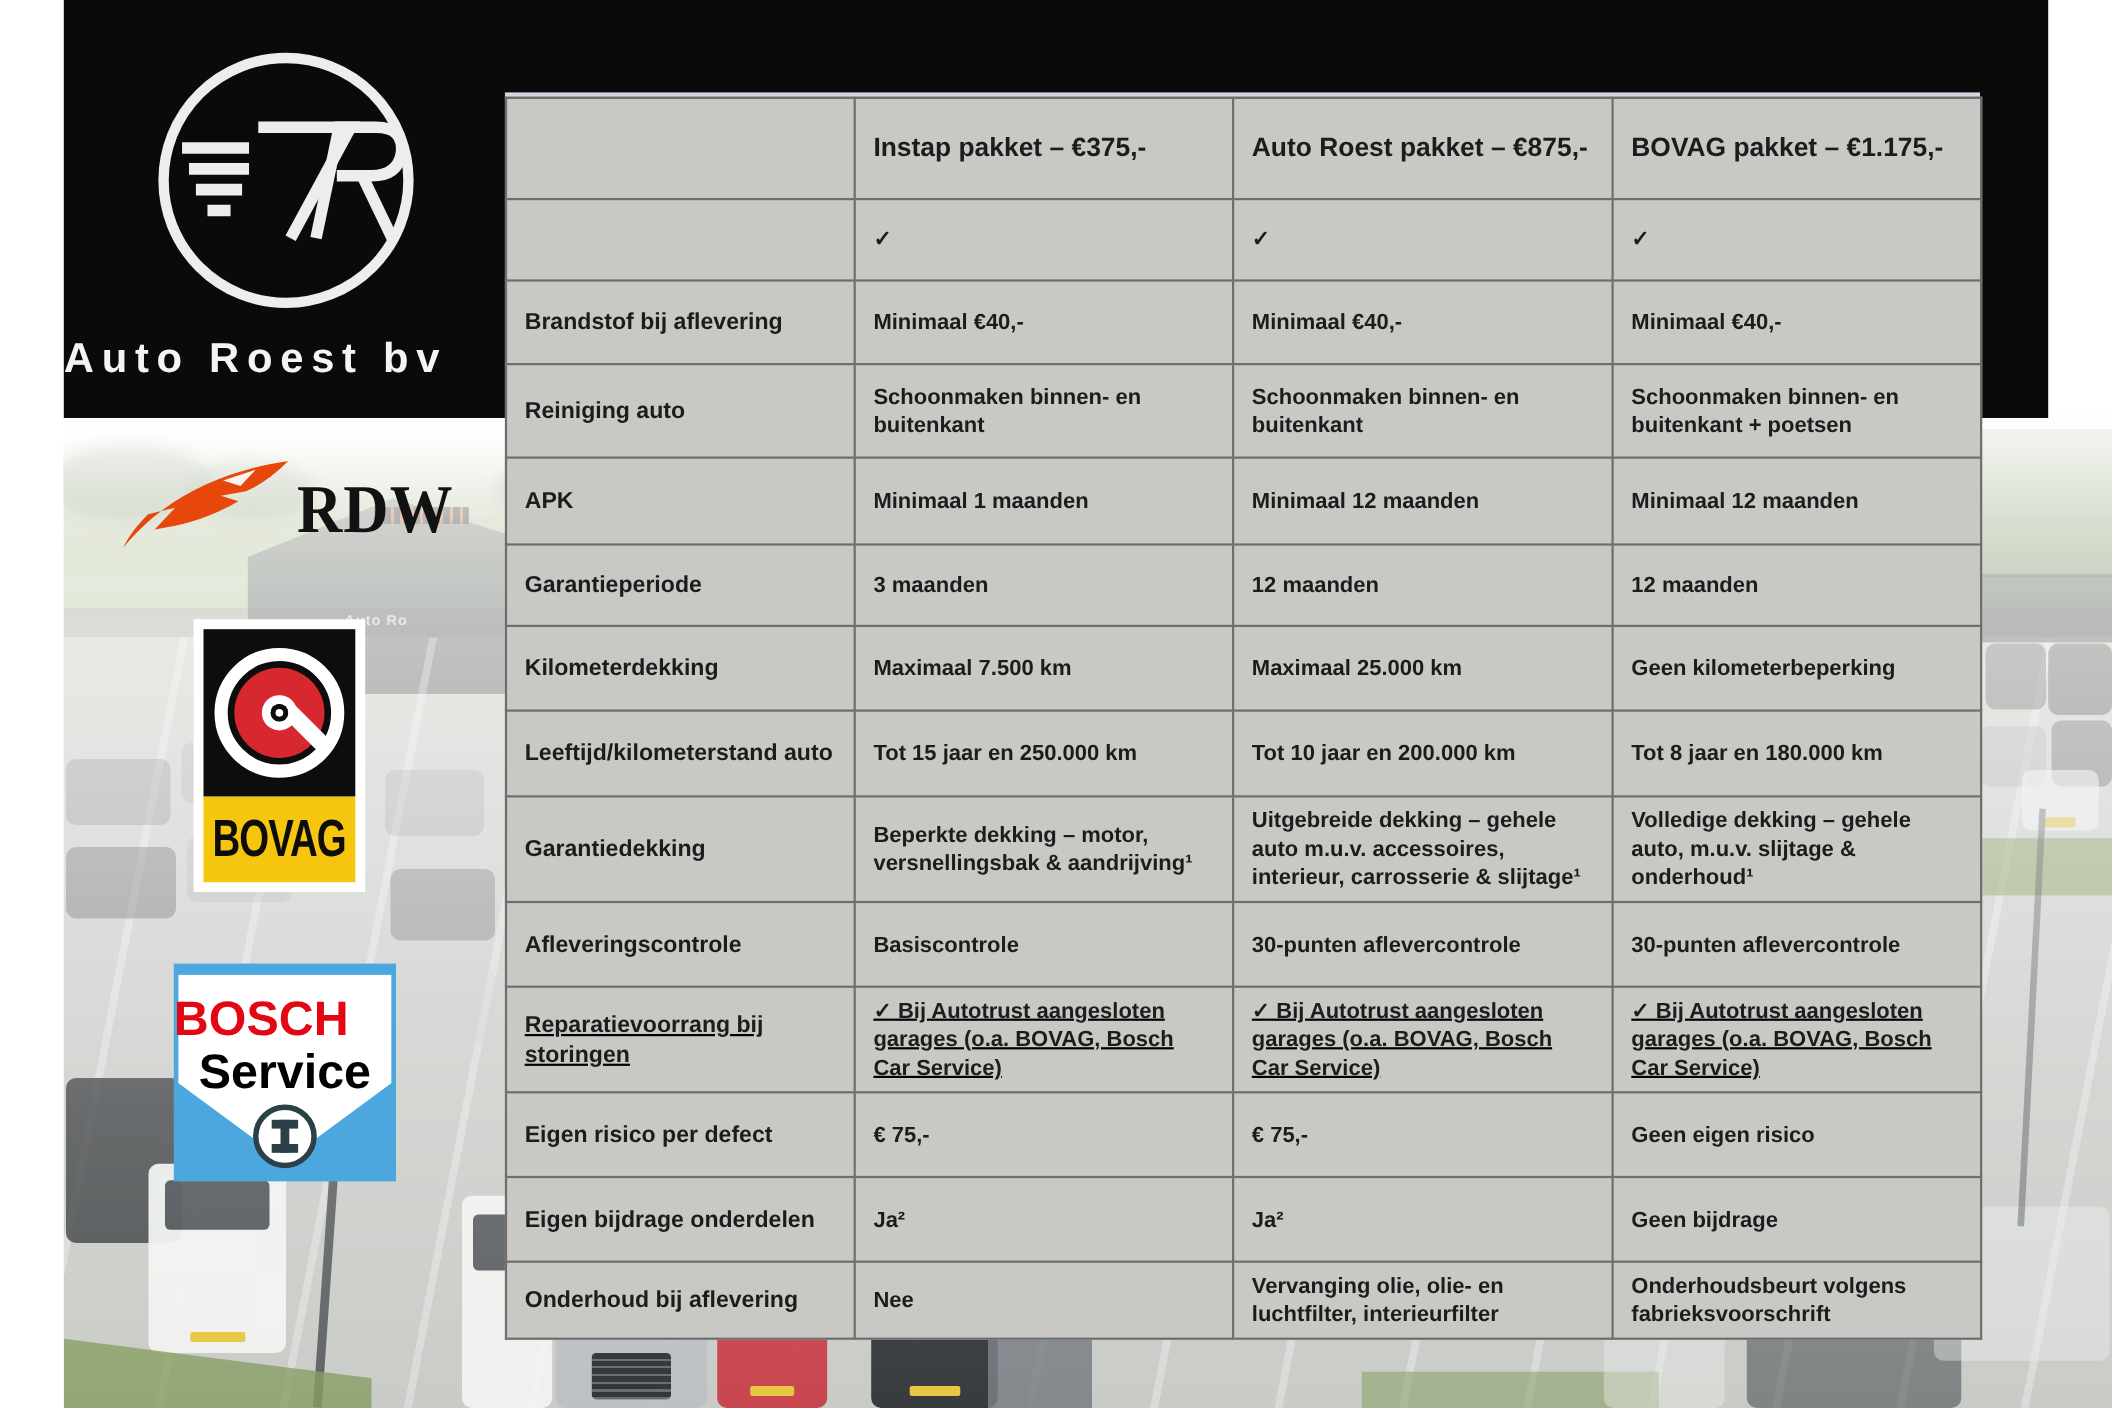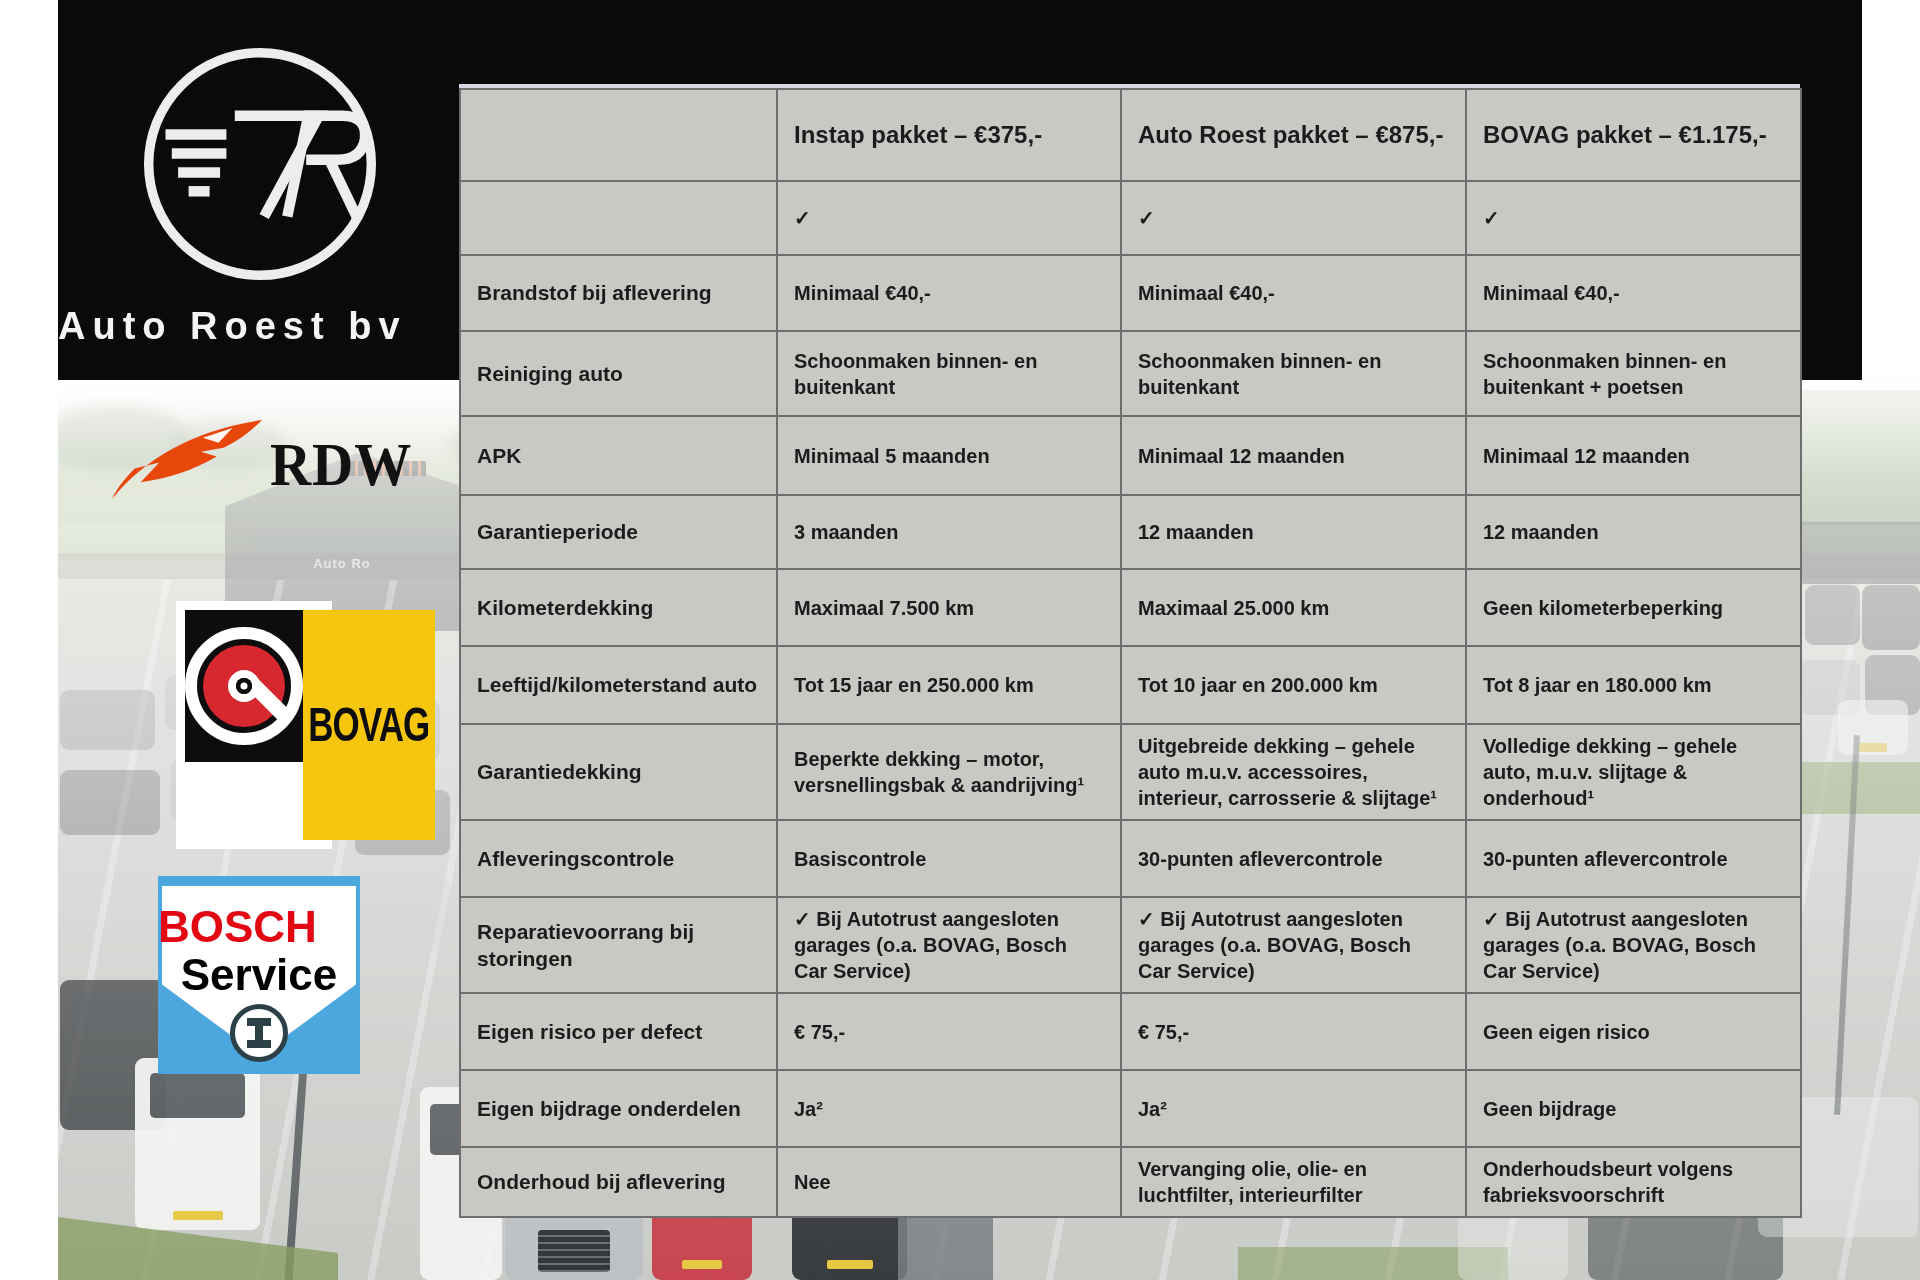--- a/index.html
+++ b/index.html
@@ -37,21 +37,21 @@
   .ar-name{position:absolute;left:0;right:0;top:305px;text-align:left;color:#f4f4f4;
     font-size:38px;font-weight:bold;letter-spacing:7px;}
 
   
   .rdw{position:absolute;left:108px;top:412px;width:300px;height:105px;display:flex;align-items:center;}
   .rdw-text{font-family:"Liberation Serif", serif;font-weight:bold;font-size:62px;color:#121212;
     letter-spacing:1px;margin-left:4px;transform:scale(.92,1);transform-origin:left center;}
 
   
   .bovag{position:absolute;left:176px;top:563px;width:156px;height:248px;background:#ffffff;
-    padding:9px;box-sizing:border-box;display:flex;flex-direction:row;margin-top:38px;}
+    padding:9px;box-sizing:border-box;display:flex;flex-direction:column;}
   .bovag-top{position:relative;background:#0d0d0d;height:152px;display:flex;align-items:center;justify-content:center;}
   .bovag-ring{position:relative;width:118px;height:118px;border:12px solid #ffffff;border-radius:50%;box-sizing:border-box;}
   .bovag-disc{position:absolute;left:50%;top:50%;width:82px;height:82px;transform:translate(-50%,-50%);
     background:#d7282f;border-radius:50%;}
   .bovag-needle{position:absolute;left:50%;top:50%;width:15px;height:52px;background:#ffffff;
     transform-origin:top left;transform:rotate(-45deg);border-radius:3px;}
   .bovag-hub{position:absolute;left:50%;top:50%;width:32px;height:32px;transform:translate(-50%,-50%);
     background:#ffffff;border-radius:50%;}
   .bovag-hub::after{content:"";position:absolute;left:50%;top:50%;width:16px;height:16px;transform:translate(-50%,-50%);
     background:#0d0d0d;border-radius:50%;box-shadow:inset 0 0 0 4px #0d0d0d;}
@@ -81,21 +81,21 @@
   table.pkg col.c2{width:345px;} table.pkg col.c3{width:335px;}
   table.pkg th, table.pkg td{border:2px solid #6e6e6e;color:#1c1c1c;text-align:left;
     vertical-align:middle;padding:8px 16px;font-weight:bold;line-height:1.3;}
   table.pkg thead th{font-size:24px;height:74px;}
   table.pkg tbody th{font-size:21px;}
   table.pkg tbody td{font-size:20px;}
   tbody tr:nth-child(1){height:74px;} tbody tr:nth-child(2){height:76px;}
   tbody tr:nth-child(3){height:85px;} tbody tr:nth-child(4){height:79px;}
   tbody tr:nth-child(5){height:74px;margin-top:44px;} tbody tr:nth-child(6){height:77px;}
   tbody tr:nth-child(7){height:78px;} tbody tr:nth-child(8){height:90px;}
-  tbody tr:nth-child(9){height:77px;} tbody tr:nth-child(10){height:92px;}
+  tbody tr:nth-child(9){height:77px;} tbody tr:nth-child(10){height:92px;text-decoration:underline;}
   tbody tr:nth-child(11){height:77px;} tbody tr:nth-child(12){height:77px;}
   tbody tr:nth-child(13){height:64px;}
 </style>
 </head>
 <body>
 
 <div class="stage">
 
   <div class="photo">
     <div class="ph treeband"></div>
@@ -248,21 +248,21 @@
           <td>Minimaal €40,-</td>
         </tr>
         <tr>
           <th>Reiniging auto</th>
           <td>Schoonmaken binnen- en buitenkant</td>
           <td>Schoonmaken binnen- en buitenkant</td>
           <td>Schoonmaken binnen- en buitenkant + poetsen</td>
         </tr>
         <tr>
           <th>APK</th>
-          <td>Minimaal 5 maanden</td>
+          <td>Minimaal 1 maanden</td>
           <td>Minimaal 12 maanden</td>
           <td>Minimaal 12 maanden</td>
         </tr>
         <tr>
           <th>Garantieperiode</th>
           <td>3 maanden</td>
           <td>12 maanden</td>
           <td>12 maanden</td>
         </tr>
         <tr>

